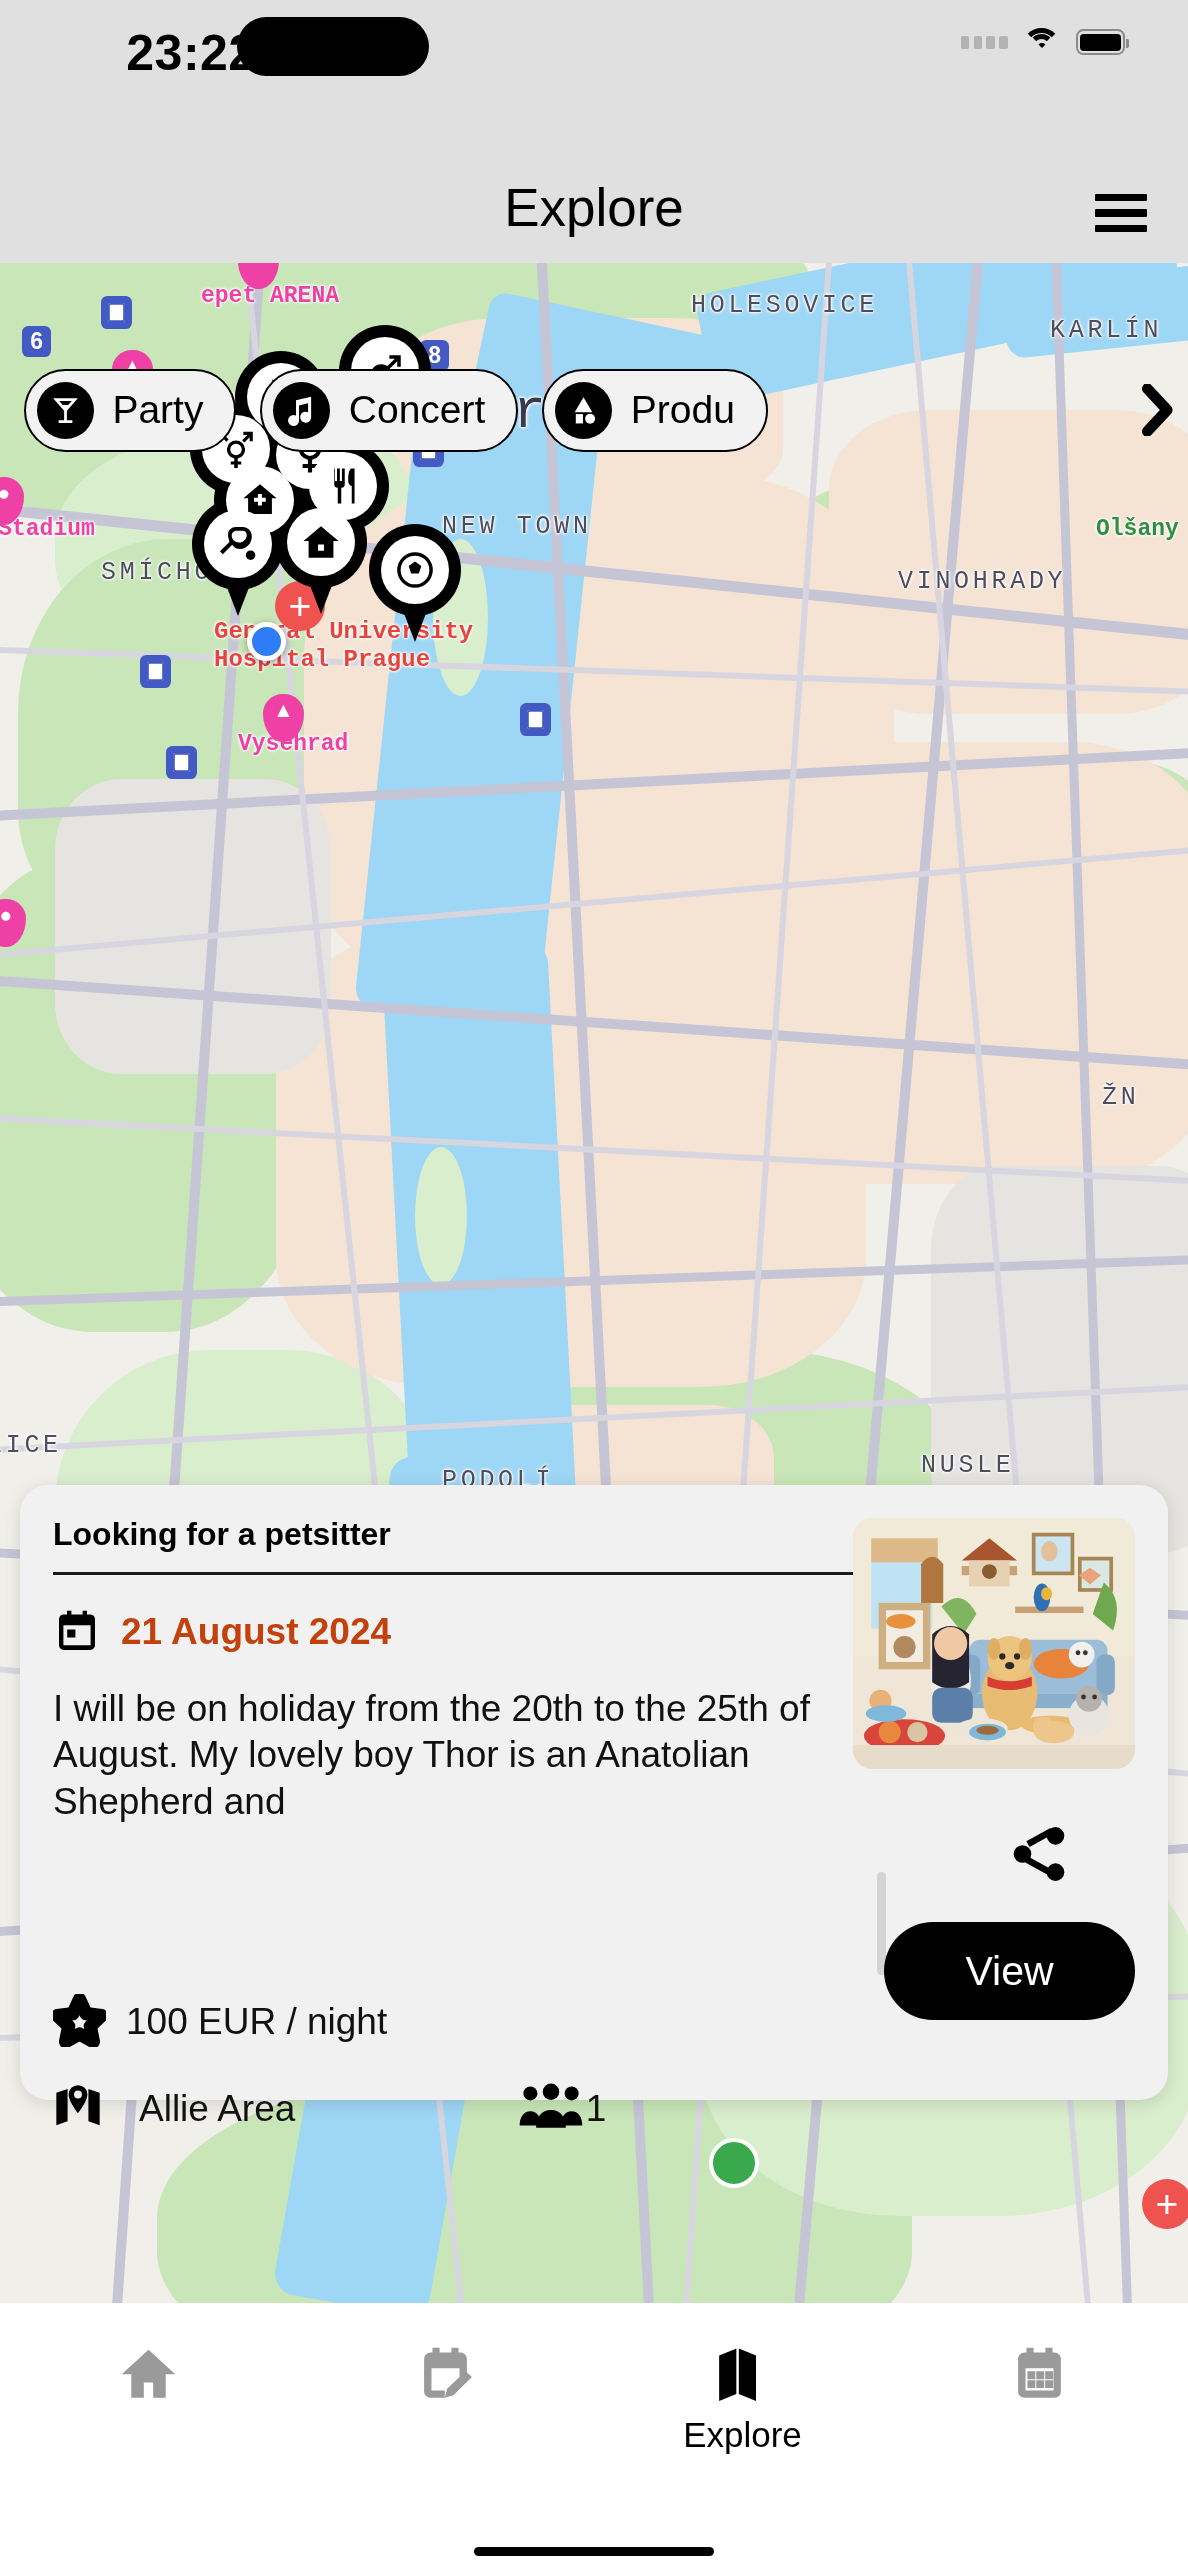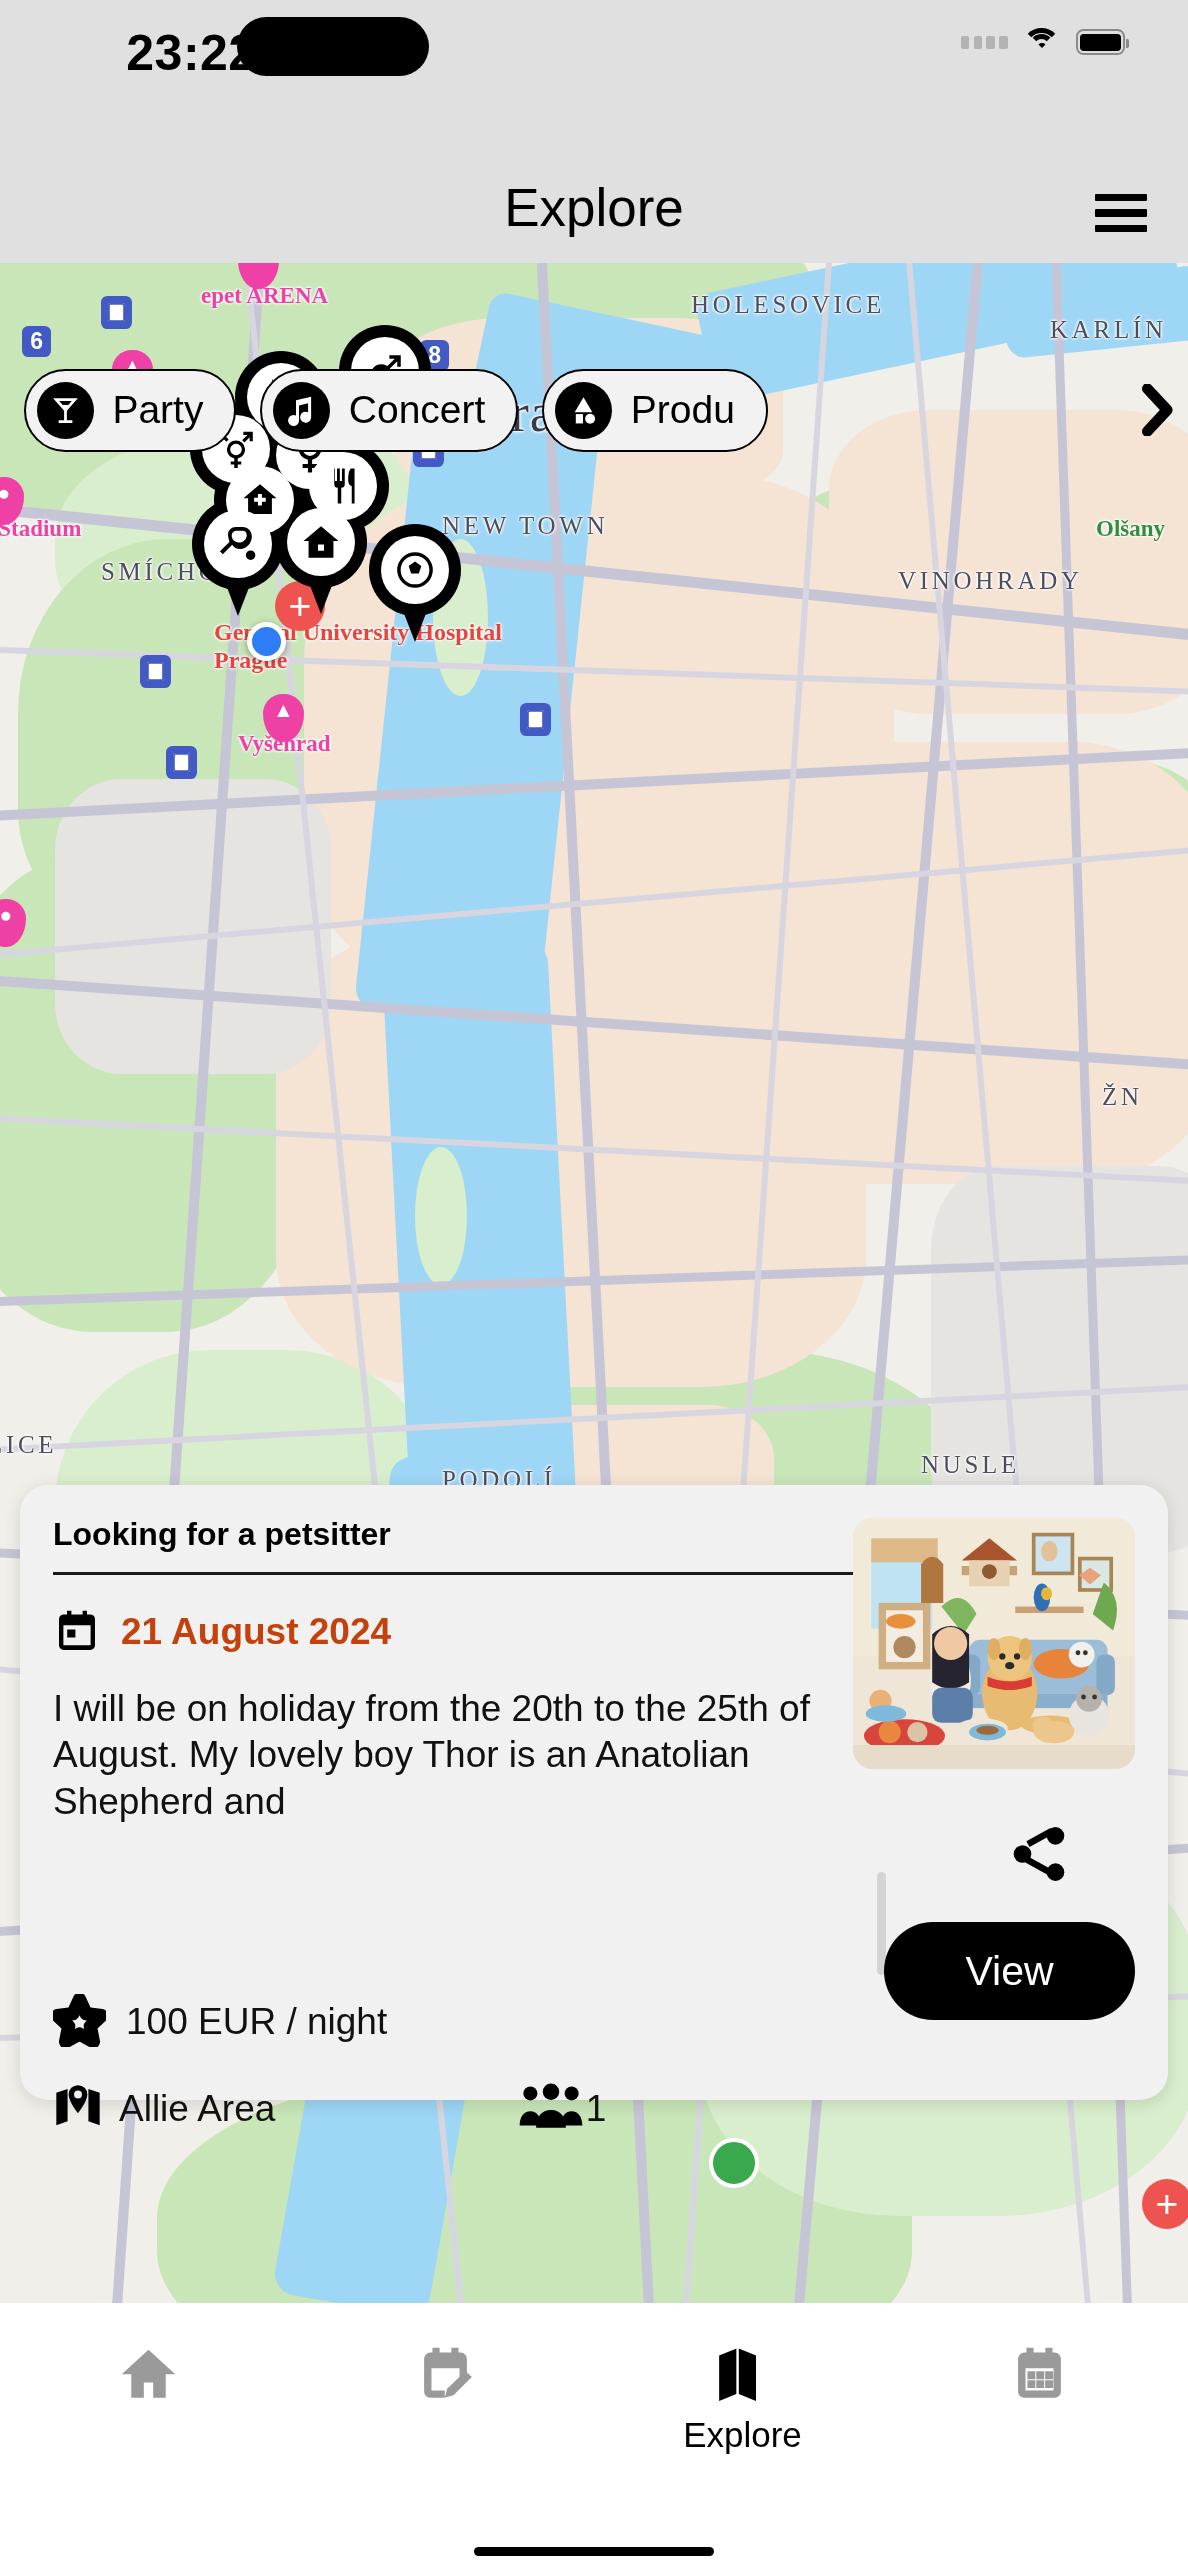--- a/index.html
+++ b/index.html
@@ -74,21 +74,21 @@
   .m-land { position: absolute; inset: 0; background: #f1efe9; }
   .m-green { position: absolute; background: #c8e6b8; }
   .m-greenlight { position: absolute; background: #d9eecd; }
   .m-urban { position: absolute; background: #f5e3d4; }
   .m-grey { position: absolute; background: #e6e4e0; }
   .m-water { position: absolute; background: #9ed6f5; }
   .m-road { position: absolute; background: #c6c5d5; }
   .m-roadthin { position: absolute; background: #d7d6e0; }
 
   .m-label {
-    position: absolute; font-family: Liberation Serif, serif;
+    position: absolute; font-family: Liberation Mono, monospace;
     color: #4a4a5a; white-space: nowrap;
     text-shadow: 0 0 2.8px #fff, 0 0 2.8px #fff, 0 0 4.6px #fff, 0 0 1.8px #fff;
   }
   .m-label.district { letter-spacing: 3.7px; font-size: 25px; color: #4d4d5c; }
   .m-label.city { font-size: 55px; color: #3a3a48; letter-spacing: 0.9px; }
   .m-label.poi { color: #ef41a5; font-size: 23px; font-weight: 700; }
   .m-label.green-poi { color: #2f8f3e; font-size: 23px; font-weight: 700; }
   .m-label.hosp { color: #e8443c; font-size: 24px; font-weight: 700; }
 
   .m-shield {
@@ -198,21 +198,21 @@
   }
   .row-price {
     position: absolute; left: 33px; top: 509px; display: flex;
     align-items: center; gap: 20px;
   }
   .row-price .val { font-size: 37px; color: #111; }
   .ico-star svg { width: 53px; height: 53px; fill: none; stroke: #000; stroke-width: 6;
                   stroke-linejoin: round; }
   .row-loc {
     position: absolute; left: 33px; top: 597px; display: flex;
-    align-items: center; gap: 16px;
+    align-items: center; gap: 36px;
   }
   .row-loc .val { font-size: 37px; color: #111; }
   .ico-map svg { width: 50px; height: 50px; fill: #000; }
   .row-people {
     position: absolute; left: 498px; top: 597px; display: flex;
     align-items: center; gap: 1.8px;
   }
   .row-people .val { font-size: 37px; color: #111; }
   .ico-people svg { width: 66px; height: 50px; fill: #000; }
 

